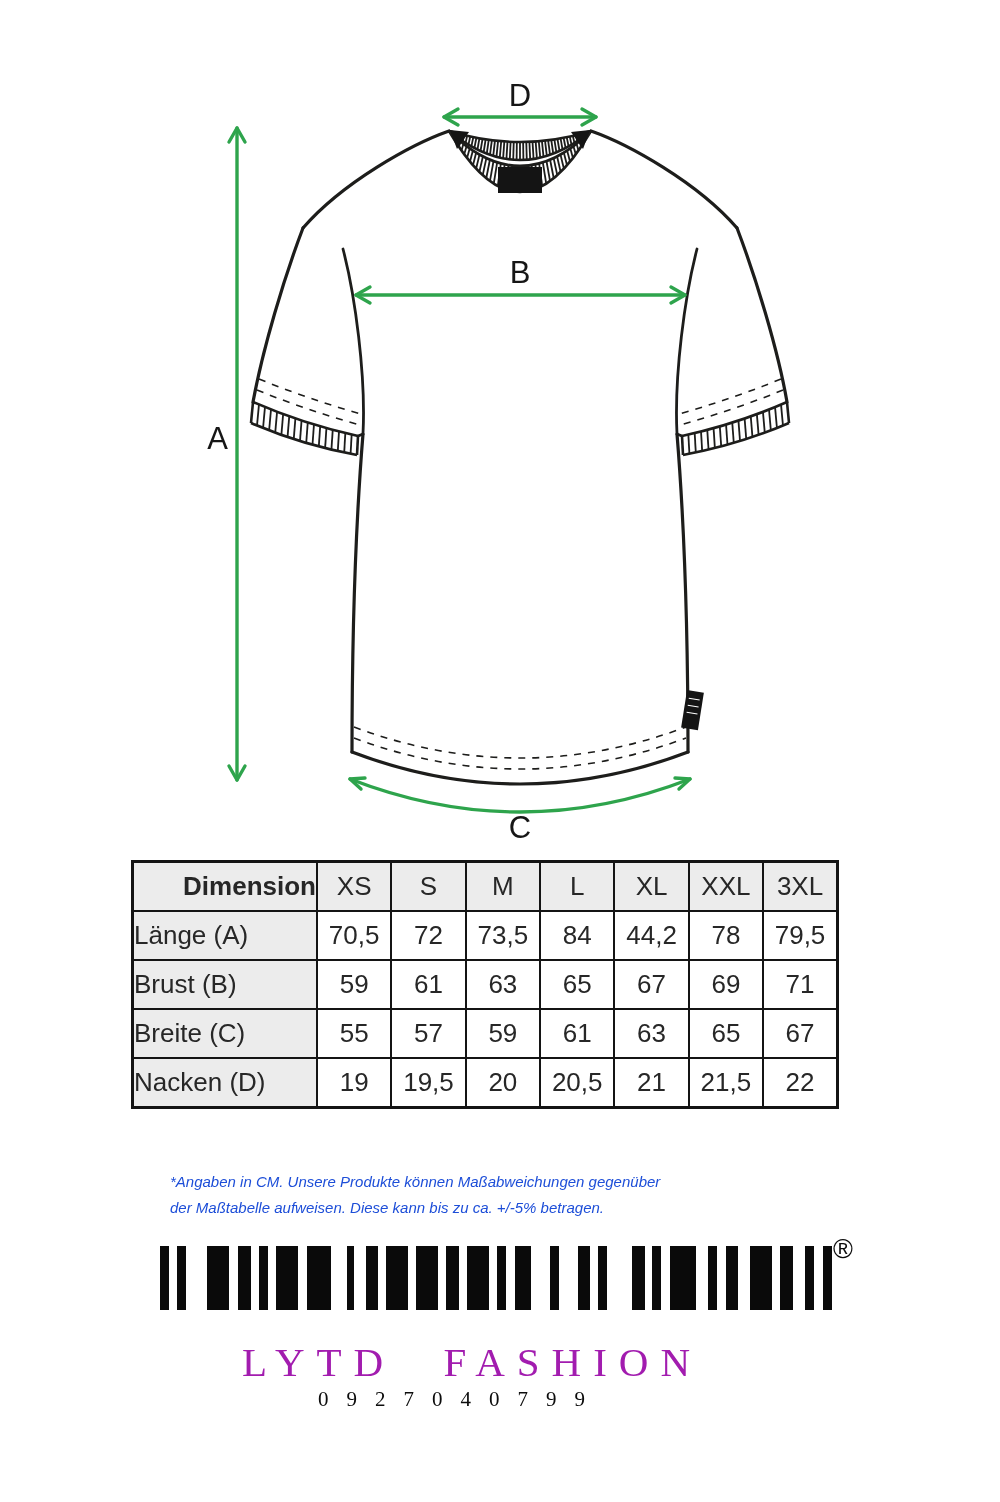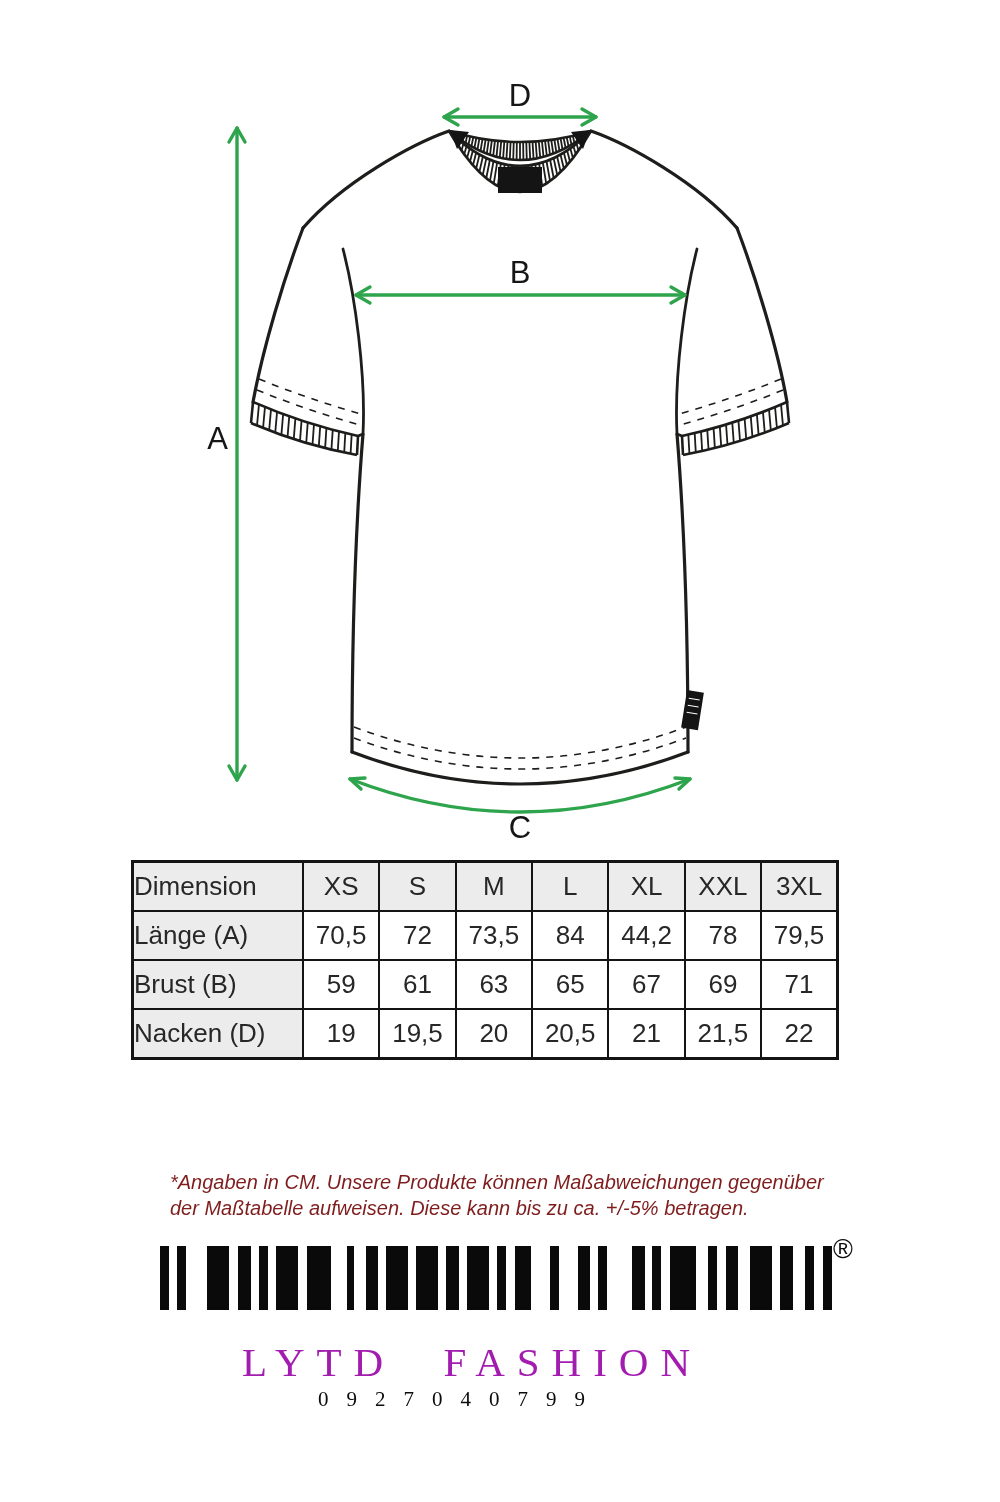--- a/index.html
+++ b/index.html
@@ -18,25 +18,25 @@
   .garrow{fill:none;stroke:var(--green);stroke-width:3.4;stroke-linecap:round;stroke-linejoin:round;}
   .dimlabel{font-family:"Liberation Sans",sans-serif;font-size:31px;fill:#161616;}
 
   
   .size-table{position:absolute;left:131px;top:860px;border-collapse:collapse;
               table-layout:fixed;width:708px;border:3px solid #141414;}
   .size-table td,.size-table th{border:2px solid #141414;height:47px;font-size:26px;
               font-weight:400;text-align:center;padding:0;color:#272727;background:#fff;}
   .size-table th{background:#ececec;}
   .size-table td.rowlabel{background:#ececec;text-align:left;width:168px;}
-  .size-table th.dimhead{text-align:left;padding-left:0;width:168px;}
+  .size-table th.dimhead{text-align:right;padding-left:14px;width:168px;font-weight:bold;}
 
   
   .disclaimer{position:absolute;left:170px;top:1169px;width:680px;font-style:italic;
-              font-size:20px;line-height:26px;color:#7f1d1d;}
+              font-size:15px;line-height:26px;color:#1d4ed8;}
   .disclaimer span{display:block;}
 
   
   #barcode-svg{position:absolute;left:160px;top:1246px;}
   .reg-mark{position:absolute;left:833px;top:1234px;font-size:27px;color:#0c0c0c;}
   .brand-name{position:absolute;left:0;top:1338px;width:944px;text-align:center;
               font-family:"Liberation Serif",serif;font-size:41px;font-weight:400;
               letter-spacing:12px;word-spacing:26px;color:#a21caf;white-space:nowrap;}
   .barcode-number{position:absolute;left:0;top:1387px;width:921px;text-align:center;
               font-family:"Liberation Serif",serif;font-size:21px;letter-spacing:18px;
@@ -290,20 +290,30 @@
       <td class="rowlabel">Brust (B)</td>
       <td>59</td>
       <td>61</td>
       <td>63</td>
       <td>65</td>
       <td>67</td>
       <td>69</td>
       <td>71</td>
     </tr>
     <tr>
+      <td class="rowlabel">Breite (C)</td>
+      <td>55</td>
+      <td>57</td>
+      <td>59</td>
+      <td>61</td>
+      <td>63</td>
+      <td>65</td>
+      <td>67</td>
+    </tr>
+    <tr>
       <td class="rowlabel">Nacken (D)</td>
       <td>19</td>
       <td>19,5</td>
       <td>20</td>
       <td>20,5</td>
       <td>21</td>
       <td>21,5</td>
       <td>22</td>
     </tr>
   </tbody>

